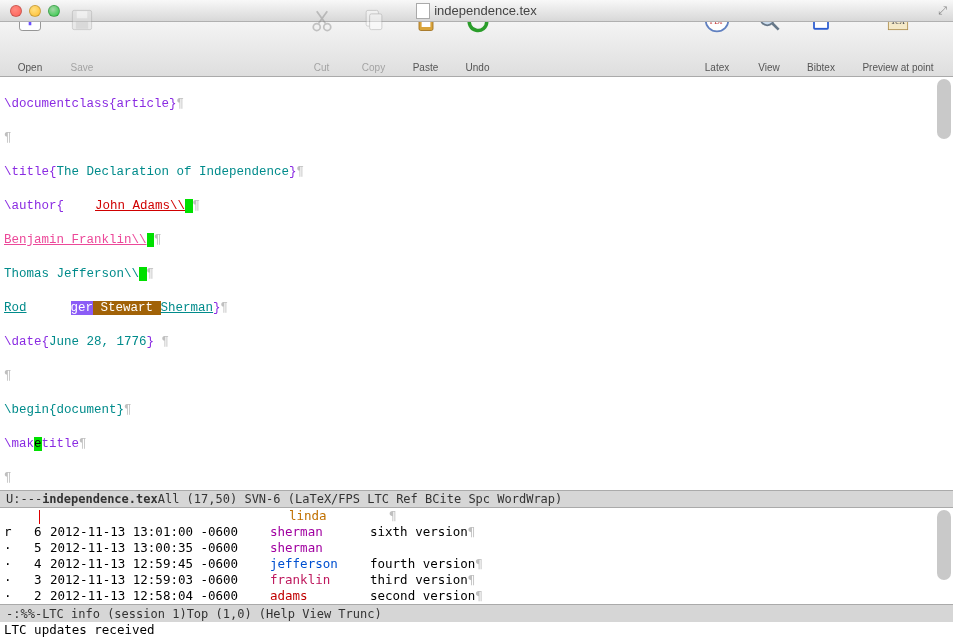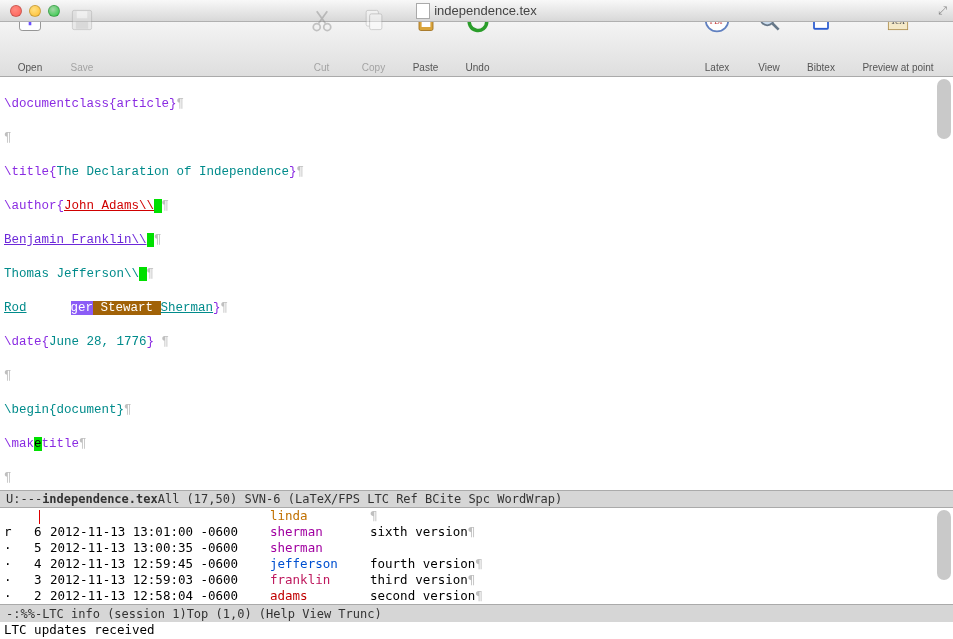--- a/index.html
+++ b/index.html
@@ -28,42 +28,42 @@
   .editor { background:#fff; height: 413px; overflow:hidden; font-family: Menlo, Monaco, "Courier New", monospace; font-size: 12.5px; line-height: 17px; padding: 2px 21px 0 4px; color:#000; position:relative; white-space: pre-wrap; }
   .editor .line { min-height:17px; }
   .pilcrow { color:#bfbfbf; }
   .kw-purple { color:#8a2be2; }
   .kw-teal { color:#008b8b; }
   .teal { color:#008b8b; }
   .uline { text-decoration: underline; }
   .green-bg { background:#00e000; color:#000; }
   .red-bg { background:#8b5cf6; color:#fff;margin-left:44px; }
   .purple-bg { background:#a16207; color:#fff; }
-  .red-uline { color:#d00000; text-decoration:underline; }
-  .green-uline { color:#6d28d9; text-decoration:underline; }
+  .red-uline { color:#d00000; text-decoration:underline;margin-left:31px; }
+  .green-uline { color:#ec4899; text-decoration:underline; }
   .scrollbar-v { position:absolute; right:2px; top:2px; width:14px; height:100%; }
   .scrollbar-v .thumb { position:absolute; top:0; width:14px; height:60px; background:#c9c9c9; border-radius:7px; }
 
   
   .modeline { height:18px; background:#d6d6d6; border-top:1px solid #aaa; border-bottom:1px solid #aaa; font-family: Menlo, Monaco, monospace; font-size:12px; padding:1px 6px; color:#333; display:flex; align-items:center;}
   .modeline .bold { font-weight:bold; }
 
   
   .revpanel { background:#fff; height: 96px; font-family: Menlo, Monaco, monospace; font-size:12.5px; line-height:16px; padding:0 4px; color:#000; position:relative; overflow:hidden;}
   .revpanel .cursor { display:inline-block; width:1px; height:14px; background:#d00; vertical-align:middle; border-left:1px solid #d00;}
   .revrow { display:flex; }
   .revrow .c1 { width:46px; text-align:right; padding-right:10px; }
   .revrow .c2 { width:220px; }
   .revrow .c3 { width:100px; }
   .revrow .c4 { flex:1; }
   .au-sherman { color:#a000a0; }
   .au-jefferson { color:#0050d0; }
   .au-franklin { color:#be185d; }
   .au-adams { color:#c00000; }
-  .au-linda { color:#c07000; }
+  .au-linda { color:#c07000;margin-left:19px; }
   .scrollbar-v2 { position:absolute; right:2px; top:2px; width:14px; height:90px; }
   .scrollbar-v2 .thumb { position:absolute; top:0; width:14px; height:70px; background:#c9c9c9; border-radius:7px; }
 
   
   .modeline2 { height:18px; background:#d6d6d6; border-top:1px solid #aaa; font-family: Menlo, Monaco, monospace; font-size:12px; padding:1px 6px; color:#333; display:flex; align-items:center;}
 
   
   .echo { height:17px; background:#fff; font-family: Menlo, Monaco, monospace; font-size:12.5px; padding:0 4px; color:#000;}
 </style>
 </head>

